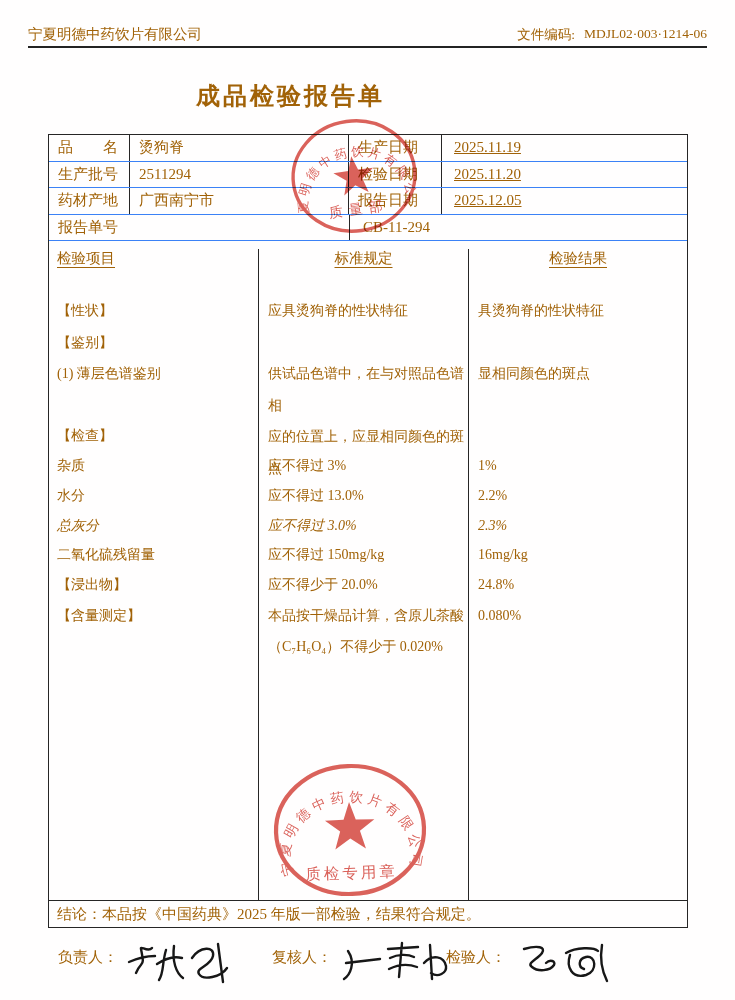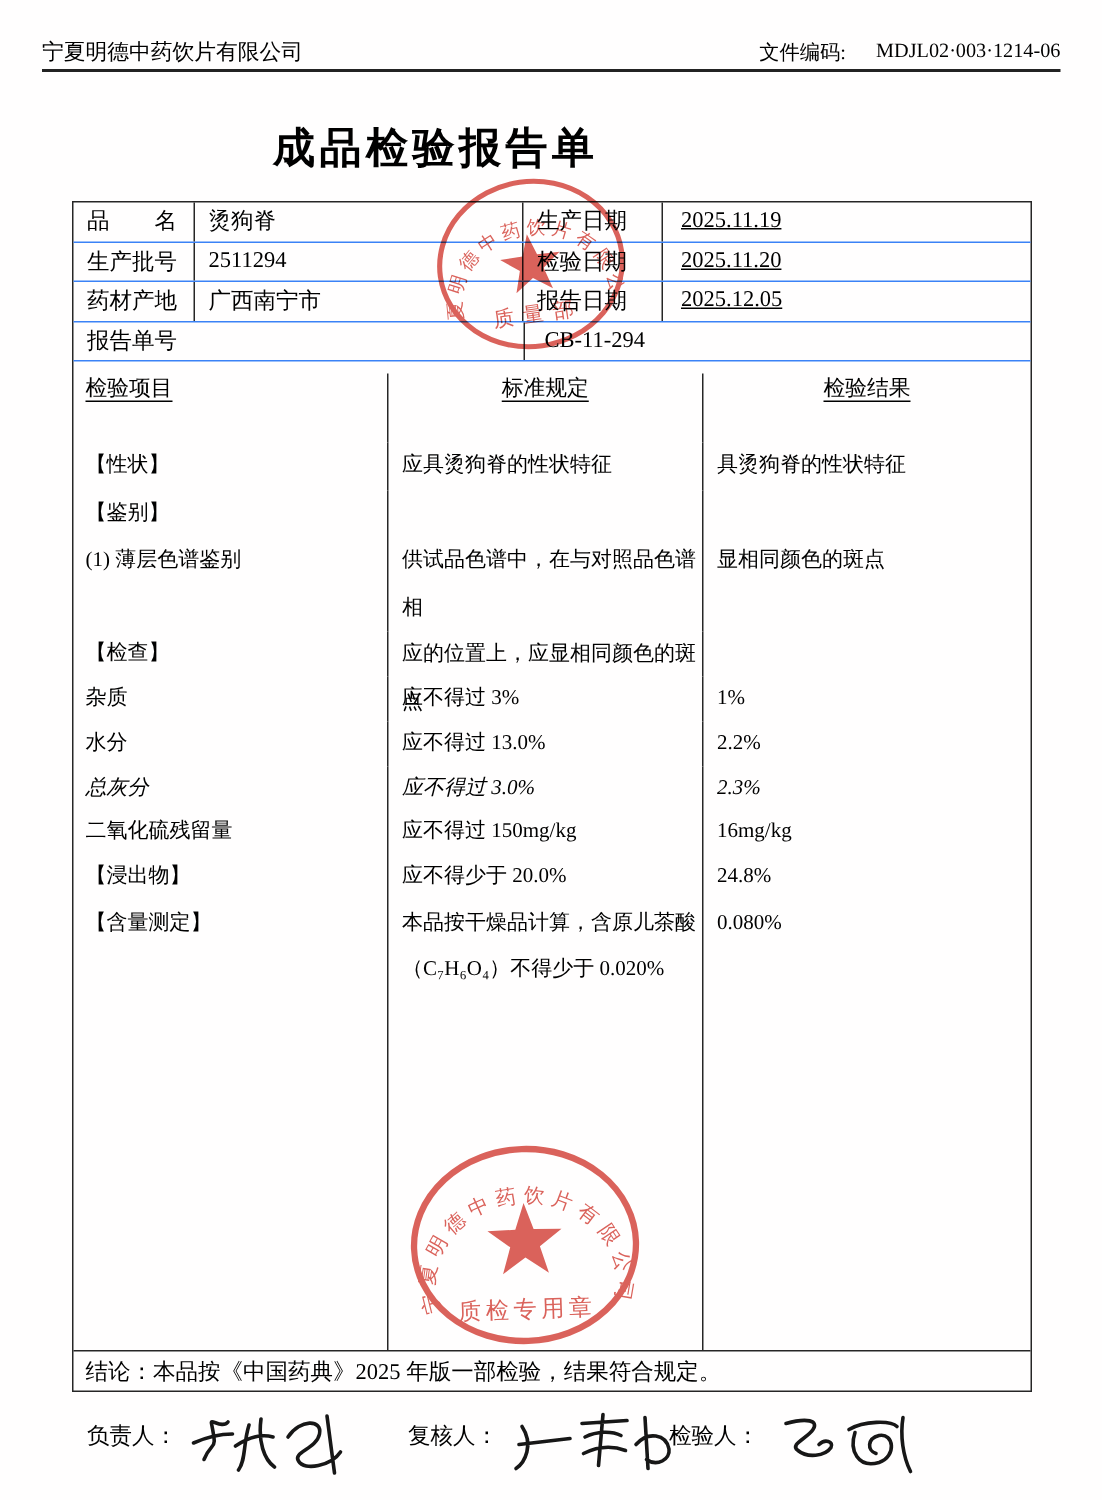--- a/index.html
+++ b/index.html
@@ -1,27 +1,27 @@
 <!DOCTYPE html>
 <html><head>
 <meta charset="utf-8">
 <style>
   html,body{margin:0;padding:0;background:#fff;}
   .page{
     position:relative;width:735px;height:1000px;background:#fffefe;overflow:hidden;
-    font-family:"Liberation Serif","DejaVu Serif",serif;color:#000000;
+    font-family:"Liberation Serif","DejaVu Serif",serif;color:#a16207;
   }
   
   .hdr{position:absolute;left:28px;top:22px;width:679px;height:26px;
        border-bottom:2px solid #232323;display:flex;justify-content:space-between;
        align-items:flex-end;padding-bottom:2px;box-sizing:border-box;font-size:14.5px;}
-  .hdr .code{display:flex;gap:20px;font-size:13.5px;}
+  .hdr .code{display:flex;gap:9px;font-size:13.5px;}
   
   .title{position:absolute;top:80px;left:0;width:581px;text-align:center;
-         font-size:28px;font-weight:bold;letter-spacing:3px;}
+         font-size:24px;font-weight:bold;letter-spacing:3px;}
   
   .doc{position:absolute;left:48px;top:134px;width:640px;border:1.6px solid #262626;box-sizing:border-box;background:transparent;}
   .irow{display:flex;height:26.5px;border-bottom:1px solid #3b82f6;font-size:15px;box-sizing:border-box;}
   .ic{display:flex;align-items:center;height:100%;box-sizing:border-box;padding-left:9px;}
   .ic.br{border-right:1px solid #262626;}
   .w-l1{width:81px;}  .w-v1{width:219px;} .w-l2{width:93px;} .w-v2{flex:1;padding-left:12px;text-decoration:underline;}
   .w-span{width:301px;} .w-rest{flex:1;padding-left:13px;}
   
   .main{display:flex;flex-direction:column;height:660px;border-bottom:1px solid #262626;
         font-size:14px;box-sizing:border-box;}

